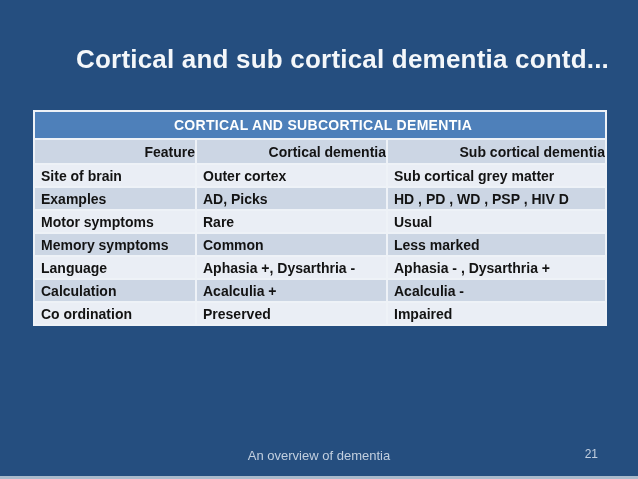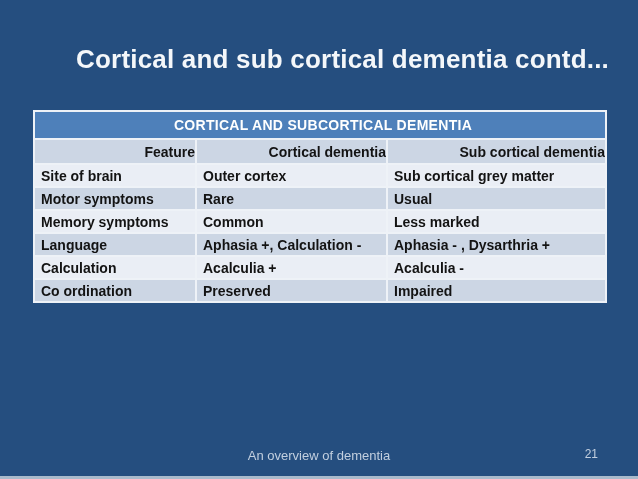--- a/index.html
+++ b/index.html
@@ -105,32 +105,37 @@
           <th>Sub cortical dementia</th>
         </tr>
       </thead>
       <tbody>
         <tr>
           <td>Site of brain</td>
           <td>Outer cortex</td>
           <td>Sub cortical grey matter</td>
         </tr>
         <tr>
+          <td>Examples</td>
+          <td>AD, Picks</td>
+          <td>HD , PD , WD , PSP , HIV D</td>
+        </tr>
+        <tr>
           <td>Motor symptoms</td>
           <td>Rare</td>
           <td>Usual</td>
         </tr>
         <tr>
           <td>Memory symptoms</td>
           <td>Common</td>
           <td>Less marked</td>
         </tr>
         <tr>
           <td>Language</td>
-          <td>Aphasia +, Calculation -</td>
+          <td>Aphasia +, Dysarthria -</td>
           <td>Aphasia - , Dysarthria +</td>
         </tr>
         <tr>
           <td>Calculation</td>
           <td>Acalculia +</td>
           <td>Acalculia -</td>
         </tr>
         <tr>
           <td>Co ordination</td>
           <td>Preserved</td>

